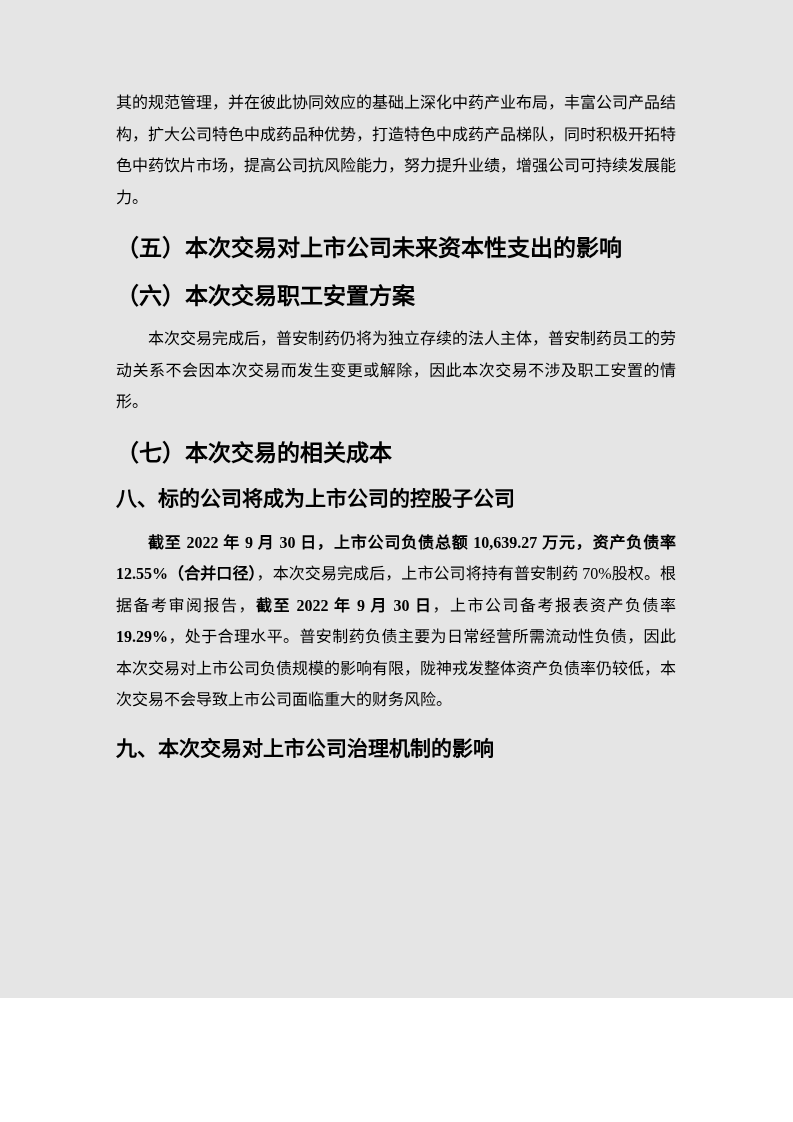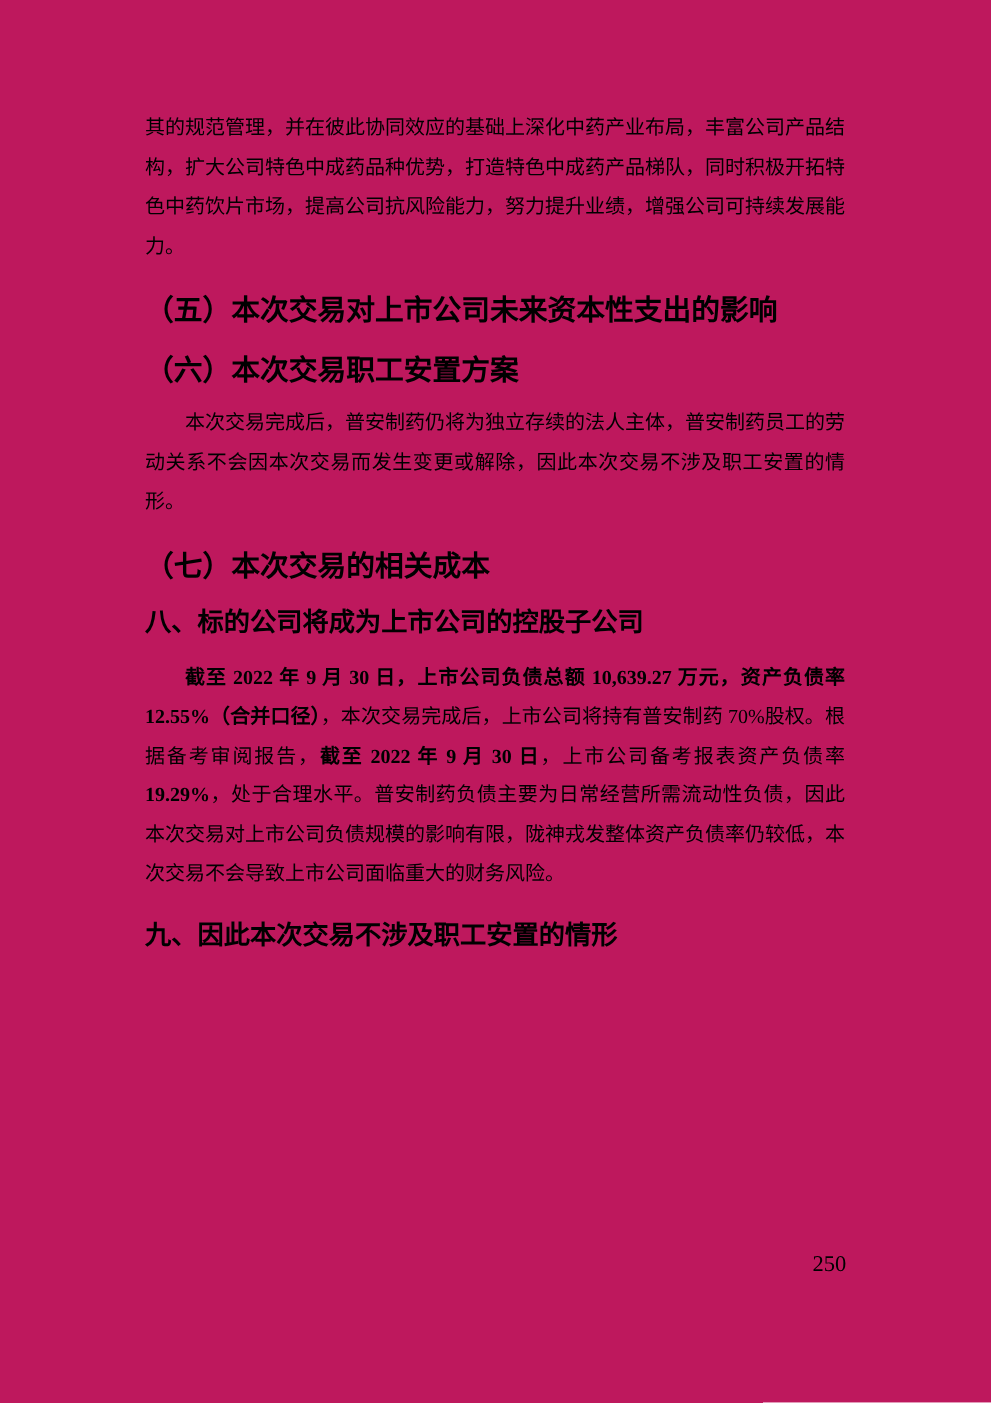--- a/index.html
+++ b/index.html
@@ -3,22 +3,22 @@
 <meta charset="utf-8">
 <style>
   html, body {
     margin: 0;
     padding: 0;
     background: #ffffff;
   }
   .page {
     position: relative;
     width: 793px;
-    height: 1122px;
-    background: #be185d;
+    height: 998px;
+    background: #e5e5e5;
     overflow: hidden;
     font-family: "Liberation Serif", "DejaVu Serif", serif;
     color: #000000;
   }
   .content {
     position: absolute;
     top: 87px;
     left: 116px;
     width: 560px;
   }
@@ -82,18 +82,18 @@
 
     <p class="body-para">本次交易完成后，普安制药仍将为独立存续的法人主体，普安制药员工的劳动关系不会因本次交易而发生变更或解除，因此本次交易不涉及职工安置的情形。</p>
 
     <h2 class="sub-heading">（七）本次交易的相关成本</h2>
 
 
     <h1 class="main-heading">八、标的公司将成为上市公司的控股子公司</h1>
 
     <p class="body-para"><span class="seg-bold">截至 2022 年 9 月 30 日，上市公司负债总额 10,639.27 万元，资产负债率 12.55%（合并口径）</span><span class="seg-regular">，本次交易完成后，上市公司将持有普安制药 70%股权。根据备考审阅报告，</span><span class="seg-bold">截至 2022 年 9 月 30 日</span><span class="seg-regular">，上市公司备考报表资产负债率</span><span class="seg-bold">19.29%</span><span class="seg-regular">，处于合理水平。普安制药负债主要为日常经营所需流动性负债，因此本次交易对上市公司负债规模的影响有限，陇神戎发整体资产负债率仍较低，本次交易不会导致上市公司面临重大的财务风险。</span></p>
 
-    <h1 class="main-heading">九、因此本次交易不涉及职工安置的情形</h1>
+    <h1 class="main-heading">九、本次交易对上市公司治理机制的影响</h1>
 
   </div>
 
   <div class="page-number">250</div>
 </div>
 
 </body></html>

